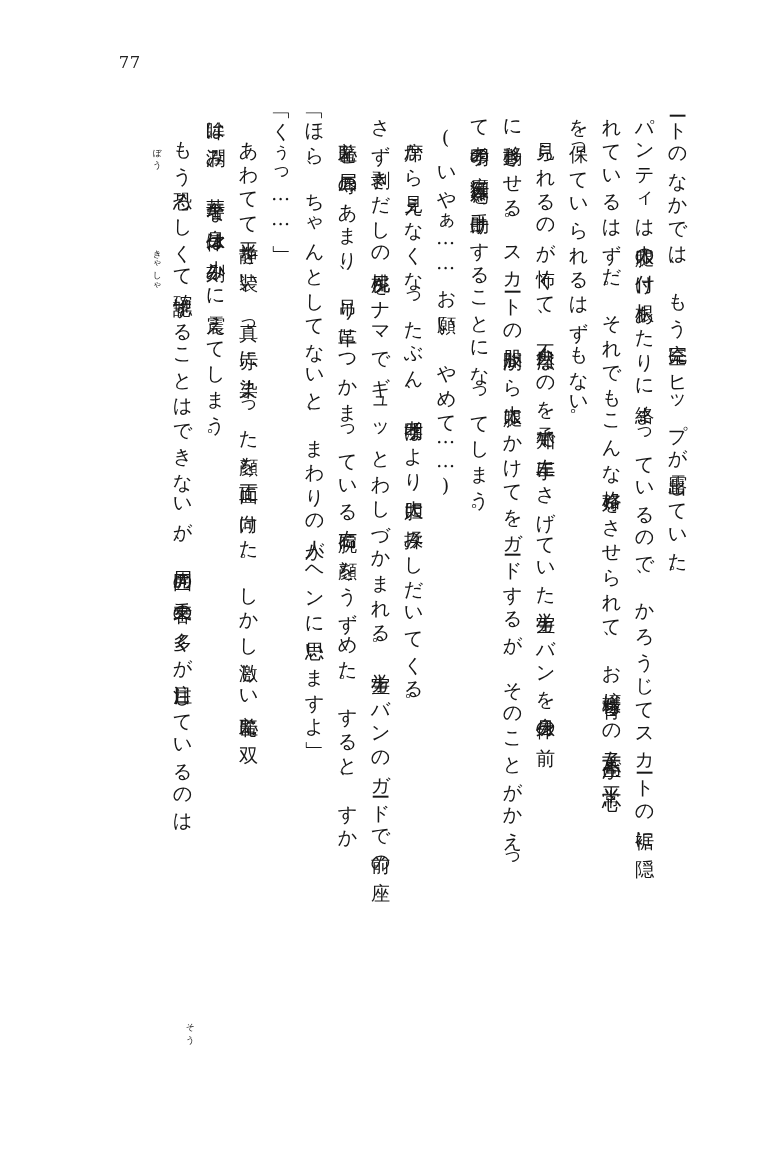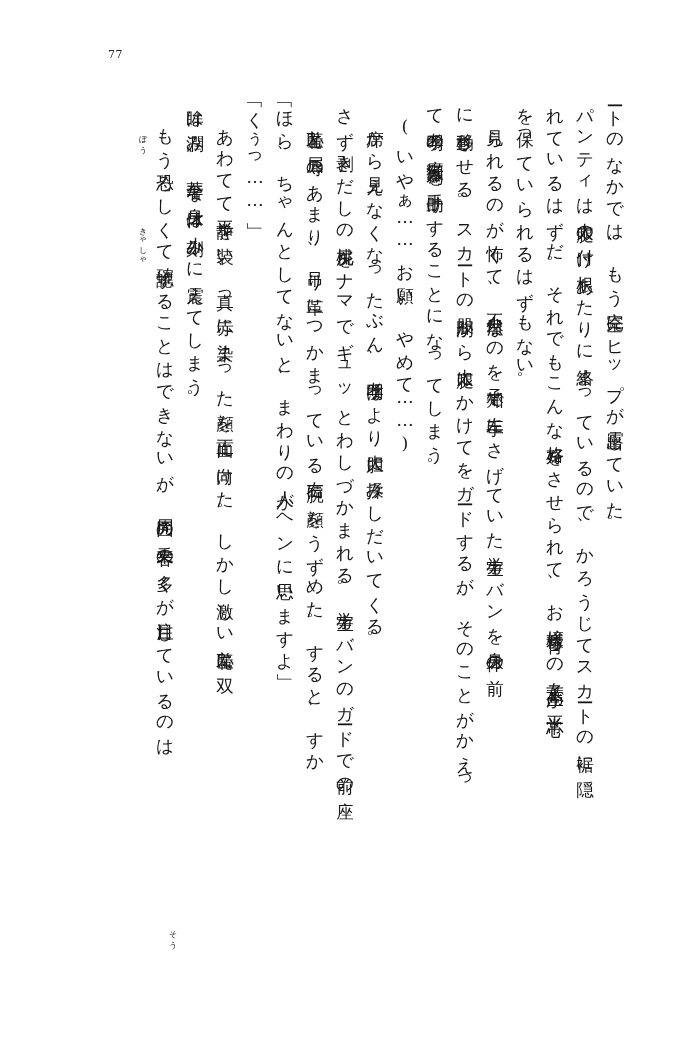--- a/index.html
+++ b/index.html
@@ -17,21 +17,21 @@
   .page {
     position: relative;
     width: 697px;
     height: 1050px;
     box-sizing: border-box;
   }
   .page-number {
     position: absolute;
     top: 48px;
     left: 108px;
-    font-size: 11px;
+    font-size: 15px;
     letter-spacing: 0.5px;
     color: #222;
     font-family: "DejaVu Serif", "Liberation Serif", serif;
   }
   .text-body {
     position: absolute;
     top: 96px;
     left: 60px;
     width: 570px;
     height: 880px;

